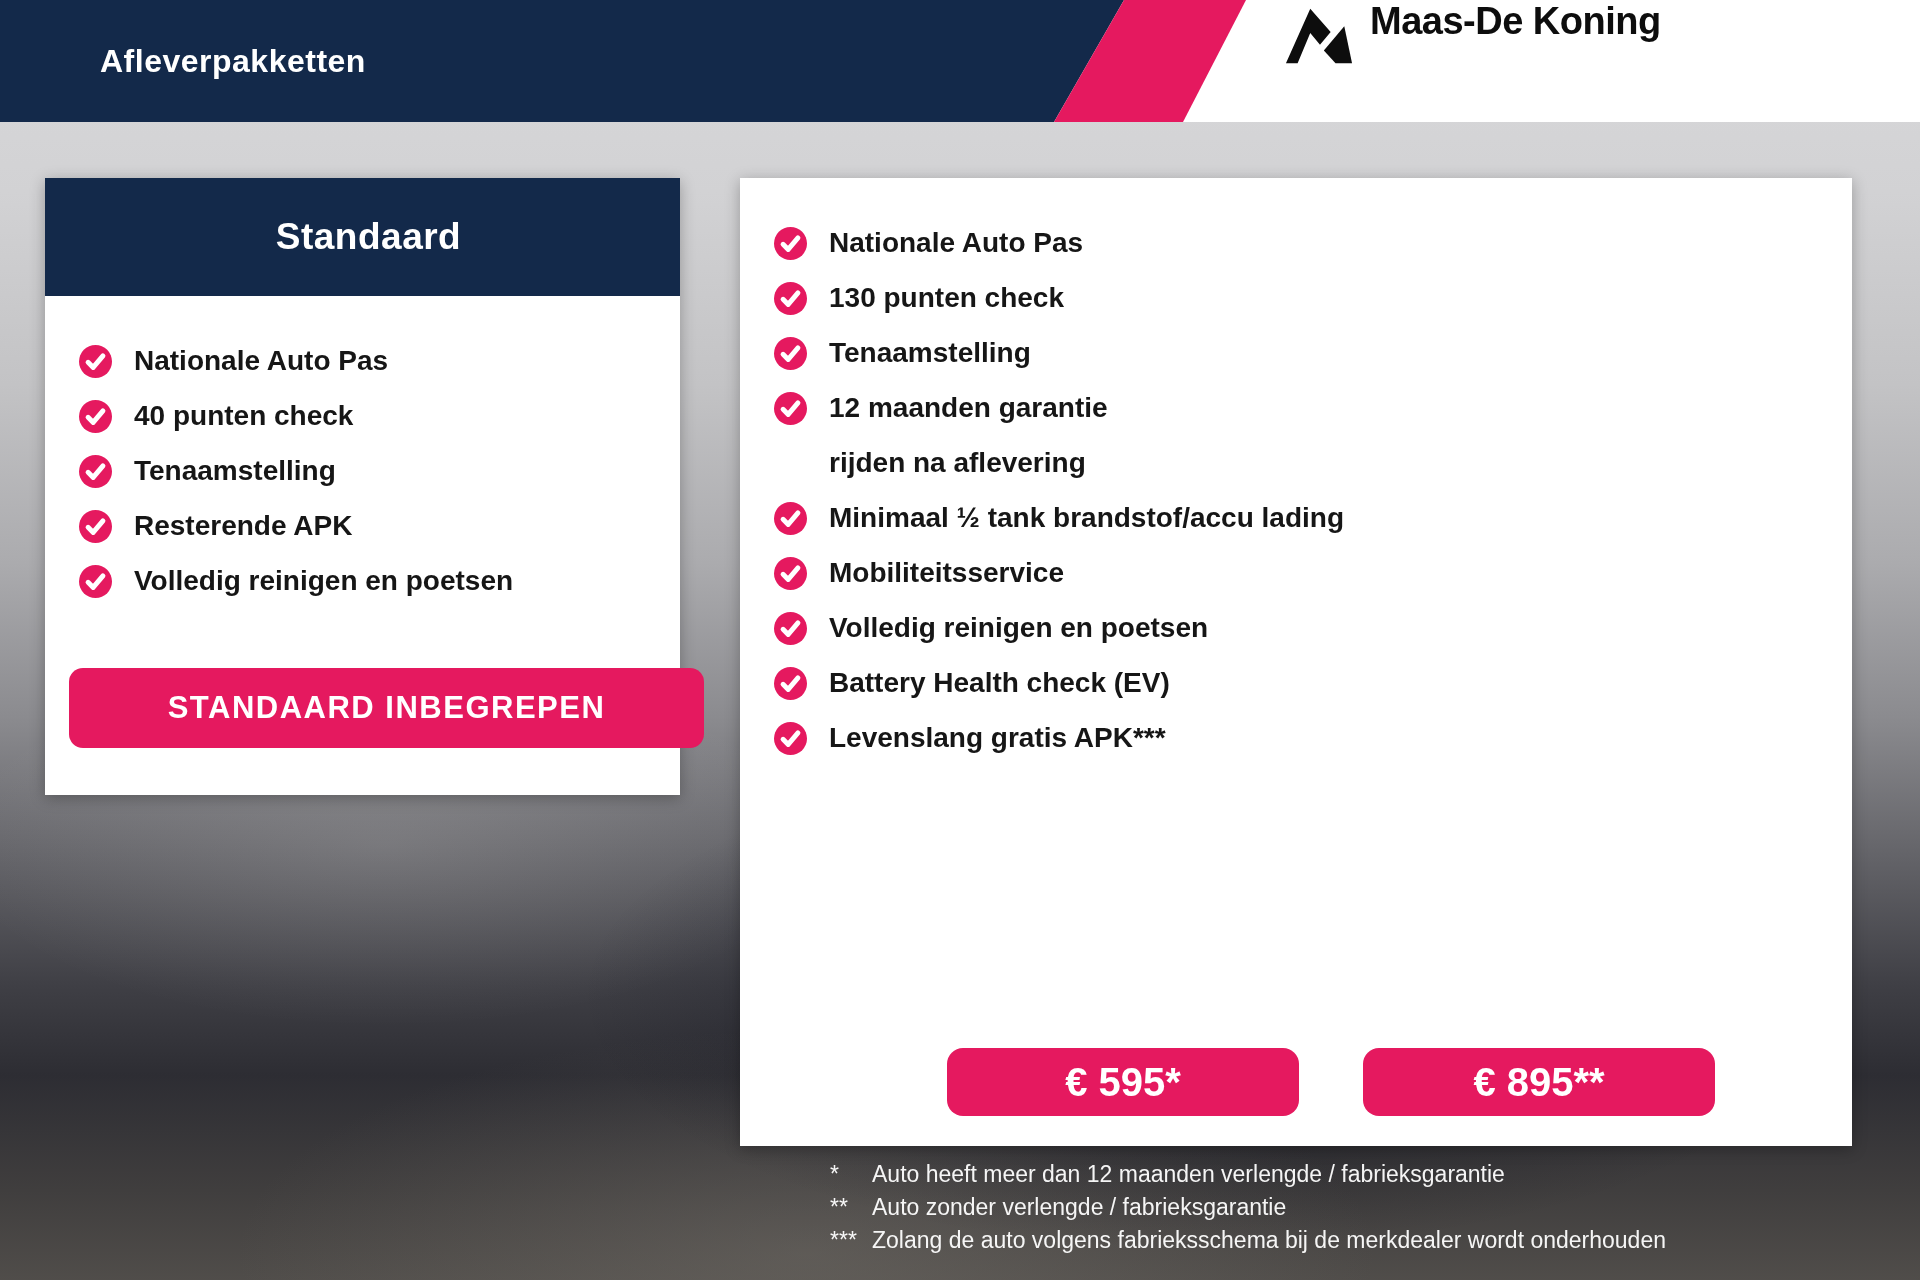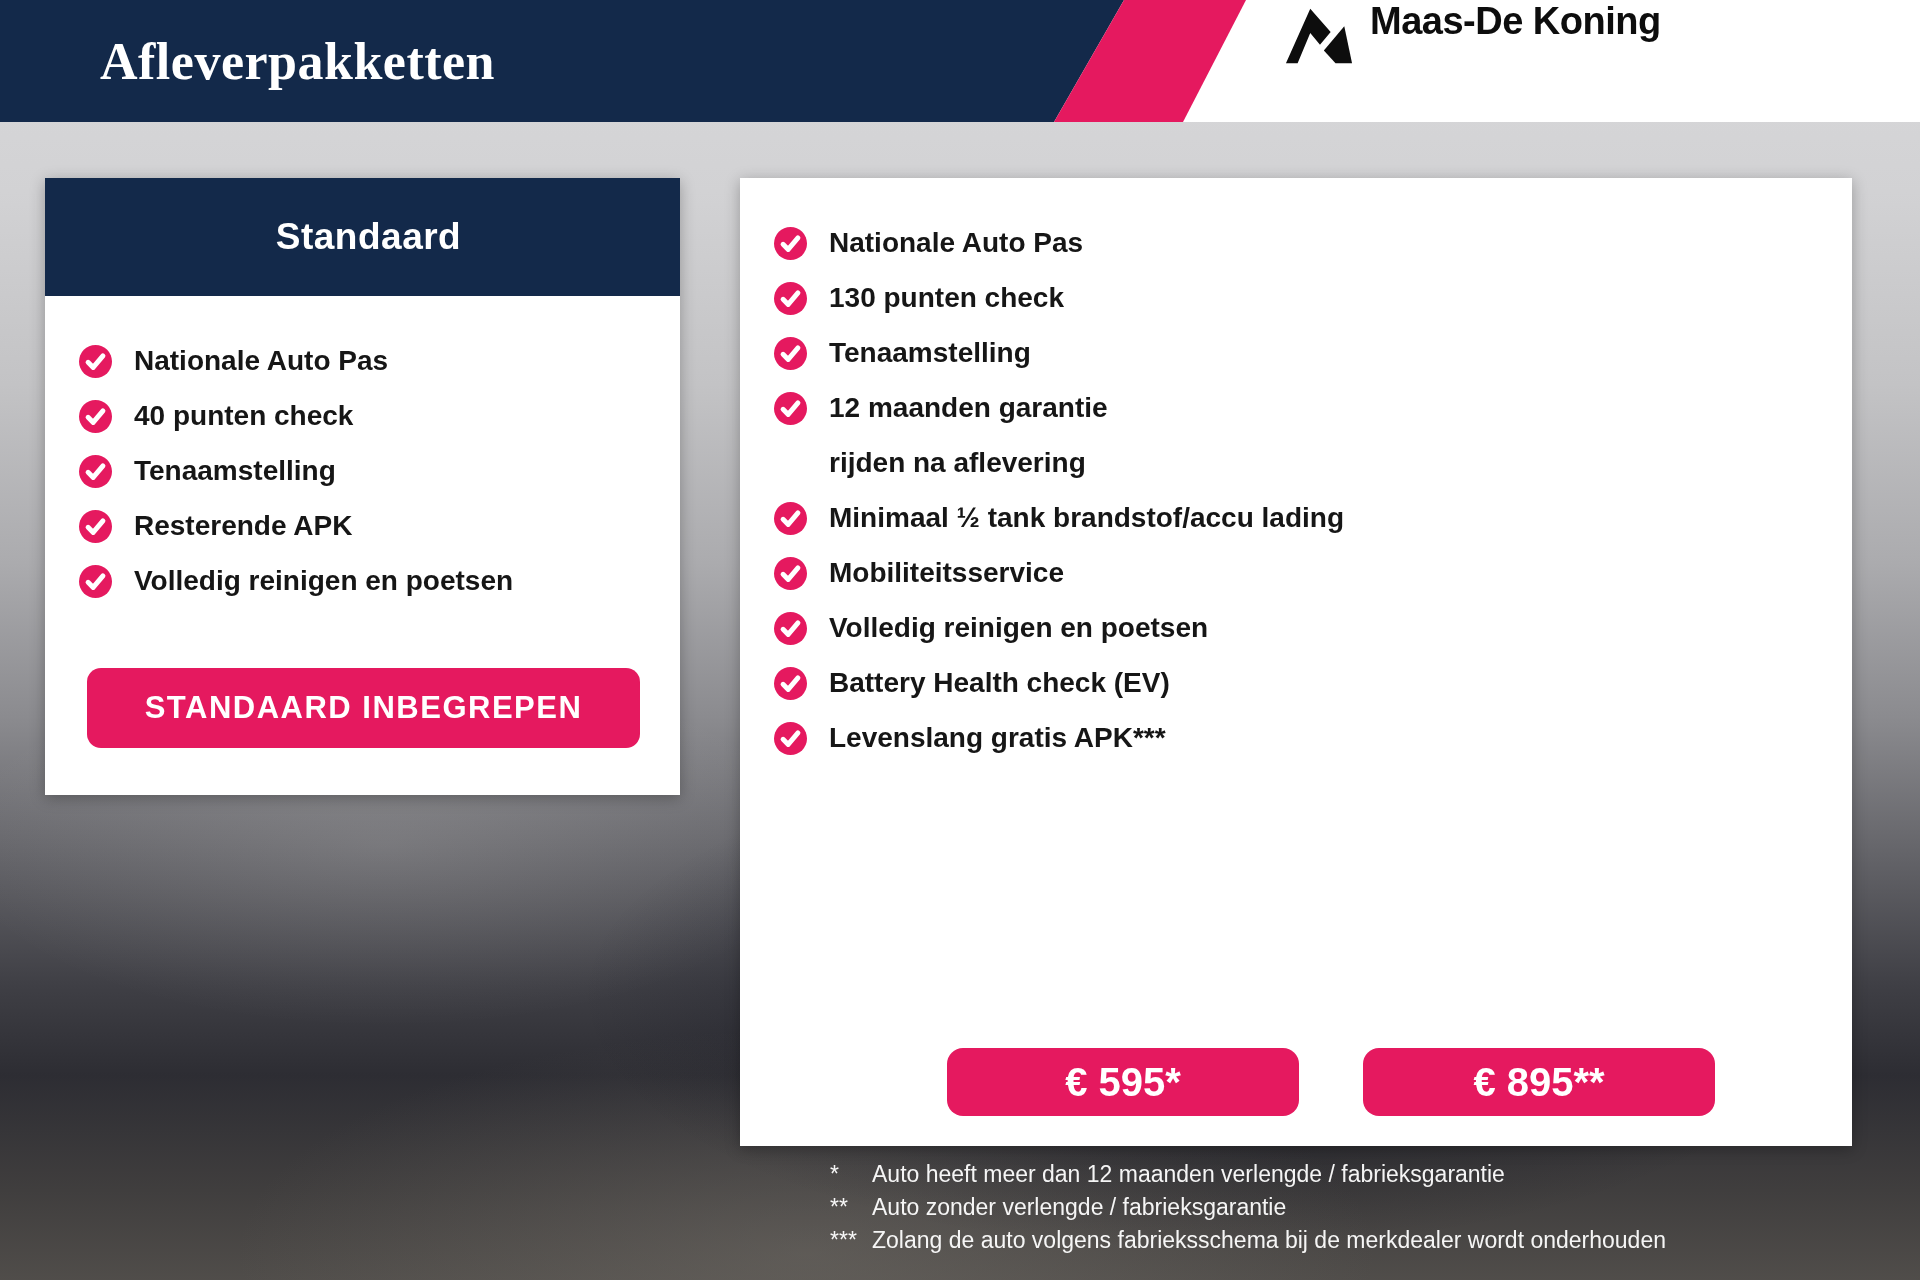--- a/index.html
+++ b/index.html
@@ -12,36 +12,36 @@
       radial-gradient(760px 300px at 42% 98%, rgba(125,120,113,0.38), rgba(125,120,113,0) 75%),
       linear-gradient(180deg,#d9d9db 0%,#d2d2d4 15%,#c3c3c5 30%,#ababae 44%,#8b8b8f 56%,#636368 67%,#3f3f45 77%,#2d2d33 84%,#403e3e 93%,#504d4a 100%);
   }
   
   .topbar{position:absolute;top:0;left:0;width:1920px;height:122px;background:#ffffff;}
   .topbar-navy{position:absolute;inset:0;background:#13294A;
     clip-path:polygon(0 0,1124px 0,1054px 122px,0 122px);}
   .topbar-pink{position:absolute;inset:0;background:#E5195F;
     clip-path:polygon(1124px 0,1246px 0,1183px 122px,1054px 122px);}
   .page-title{position:absolute;left:100px;top:0;height:122px;display:flex;align-items:center;
-    color:#ffffff;font-size:52px;font-weight:bold;letter-spacing:0.5px;z-index:2;font-family:Liberation Serif, serif;}
+    color:#ffffff;font-size:32px;font-weight:bold;letter-spacing:0.5px;z-index:2;}
   .brand{position:absolute;left:1284px;top:0;height:122px;display:flex;align-items:flex-start;gap:16px;z-index:2;}
   .brand svg{width:70px;height:60px;margin-top:4px;}
   .brand-name{font-size:38px;font-weight:bold;color:#0d0d0d;letter-spacing:-0.5px;}
   
   .card{position:absolute;background:#ffffff;box-shadow:0 3px 14px rgba(0,0,0,0.28);}
   .card-standard{left:45px;top:178px;width:635px;height:617px;}
   .card-approved{left:740px;top:178px;width:1112px;height:968px;}
   .card-header{height:118px;background:#13294A;display:flex;align-items:center;justify-content:center;padding-left:12px;}
   .card-title{color:#ffffff;font-size:37px;font-weight:bold;letter-spacing:0.5px;}
   .features{list-style:none;margin:0;padding:49px 20px 0 34px;}
   .feature-row{display:flex;align-items:flex-start;gap:22px;margin-bottom:22px;min-height:33px;
     font-size:28px;font-weight:bold;color:#161616;white-space:nowrap;}
   .check{width:33px;height:33px;flex:0 0 33px;display:inline-block;}
   .feature-row.no-icon .check{visibility:hidden;}
-  .cta-button{position:absolute;left:42px;bottom:47px;width:553px;height:80px;
+  .cta-button{position:absolute;left:24px;bottom:47px;width:635px;height:80px;
     background:#E5195F;color:#ffffff;font-family:"Liberation Sans",sans-serif;
     font-size:31px;font-weight:bold;letter-spacing:1.5px;border:none;border-radius:14px;cursor:pointer;}
   .price-row{position:absolute;left:0;right:0;bottom:30px;display:flex;justify-content:center;
     gap:64px;transform:translateX(35px);margin-top:37px;}
   .price-button{width:352px;height:68px;background:#E5195F;color:#ffffff;
     font-family:"Liberation Sans",sans-serif;font-size:40px;font-weight:bold;
     border:none;border-radius:16px;cursor:pointer;}
   
   .footnotes{position:absolute;left:830px;top:1163px;color:rgba(255,255,255,0.95);font-size:23px;}
   .footnote{display:flex;margin-bottom:10px;line-height:23px;}

